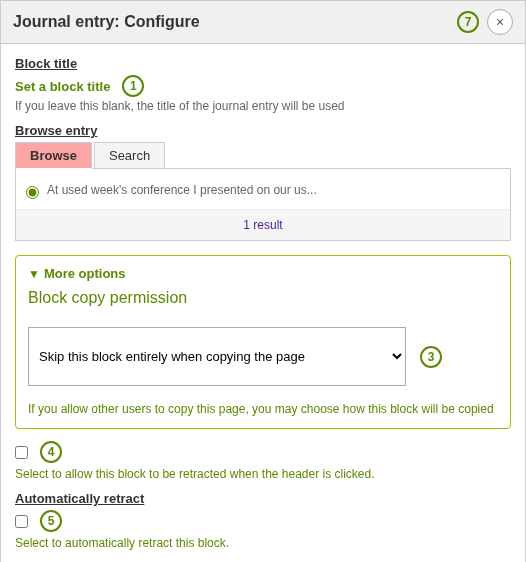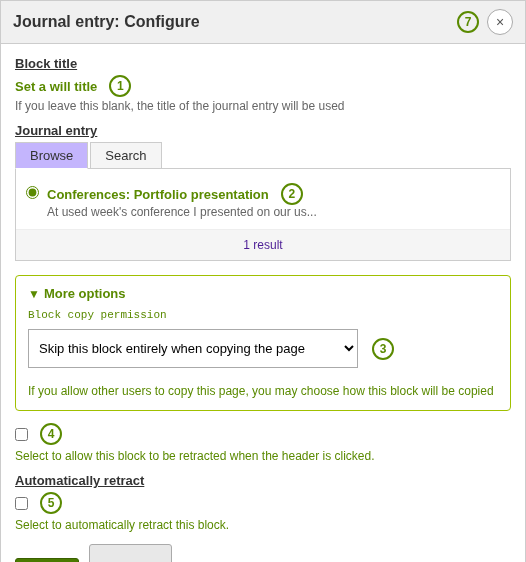--- a/index.html
+++ b/index.html
@@ -91,24 +91,24 @@
       padding: 5px 14px;
       border: 1px solid #ccc;
       border-bottom: none;
       background: #f5f5f5;
       cursor: pointer;
       font-size: 13px;
       color: #333;
       margin-right: 2px;
     }
     .tab.active {
-      background: #c4b5fd;
+      background: #fca5a5;
       border-bottom: 1px solid #fff;
       margin-bottom: -1px;
-      font-weight: normal;
+      font-weight: bold;
     }
     .tab-content {
       border: 1px solid #ccc;
       border-top: none;
       padding: 10px;
       background: #fff;
     }
     .result-item {
       display: flex;
       align-items: flex-start;
@@ -152,35 +152,34 @@
       font-weight: bold;
       font-size: 13px;
       margin-bottom: 8px;
     }
     .chevron-icon {
       color: #5a8a00;
       font-size: 12px;
     }
     .block-copy-label {
       color: #5a8a00;
-      font-size: 11px;
-      margin-bottom: 8px;
-      font-family: Liberation Mono, monospace;
+      font-size: 16px;
+      margin-bottom: 20px;
     }
     .select-row {
       display: flex;
       align-items: center;
       gap: 8px;
       margin-bottom: 4px;
     }
     .block-copy-select {
-      padding: 10px 6px;
+      padding: 20px 6px;
       border: 1px solid #aaa;
       font-size: 13px;
-      width: 330px;
+      width: 378px;
       background: #fff;
     }
     .copy-hint {
       color: #5a8a00;
       font-size: 12px;
       margin-top: 16px;
     }
     .retractable-section {
       margin-top: 12px;
     }
@@ -236,40 +235,36 @@
       <span class="circle-num">7</span>
       <button class="dialog-close-btn">×</button>
     </div>
   </div>
 
   <div class="dialog-body">
 
     <div>
       <div class="section-label">Block title</div>
       <div style="display:flex;align-items:center;gap:6px;">
-        <a class="link-green">Set a will title</a>
+        <a class="link-green">Set a block title</a>
         <span class="circle-num">1</span>
       </div>
       <div class="hint-text">If you leave this blank, the title of the journal entry will be used</div>
     </div>
 
     <div class="journal-entry-section">
-      <div class="section-label">Journal entry</div>
+      <div class="section-label">Browse entry</div>
       <div class="tabs">
         <div class="tab active">Browse</div>
         <div class="tab">Search</div>
       </div>
       <div class="tab-content">
         <div class="result-item">
           <input type="radio" class="radio-btn" name="journal-result" checked="" style="">
           <div>
-            <div style="display:flex;align-items:center;gap:6px;">
-              <span class="result-title">Conferences: Portfolio presentation</span>
-              <span class="circle-num">2</span>
-            </div>
             <div class="result-desc">At used week's conference I presented on our us...</div>
           </div>
         </div>
         <div class="result-count">1 result</div>
       </div>
     </div>
 
     <div class="more-options-section">
       <div class="more-options-header">
         <span class="chevron-icon">▼</span>

